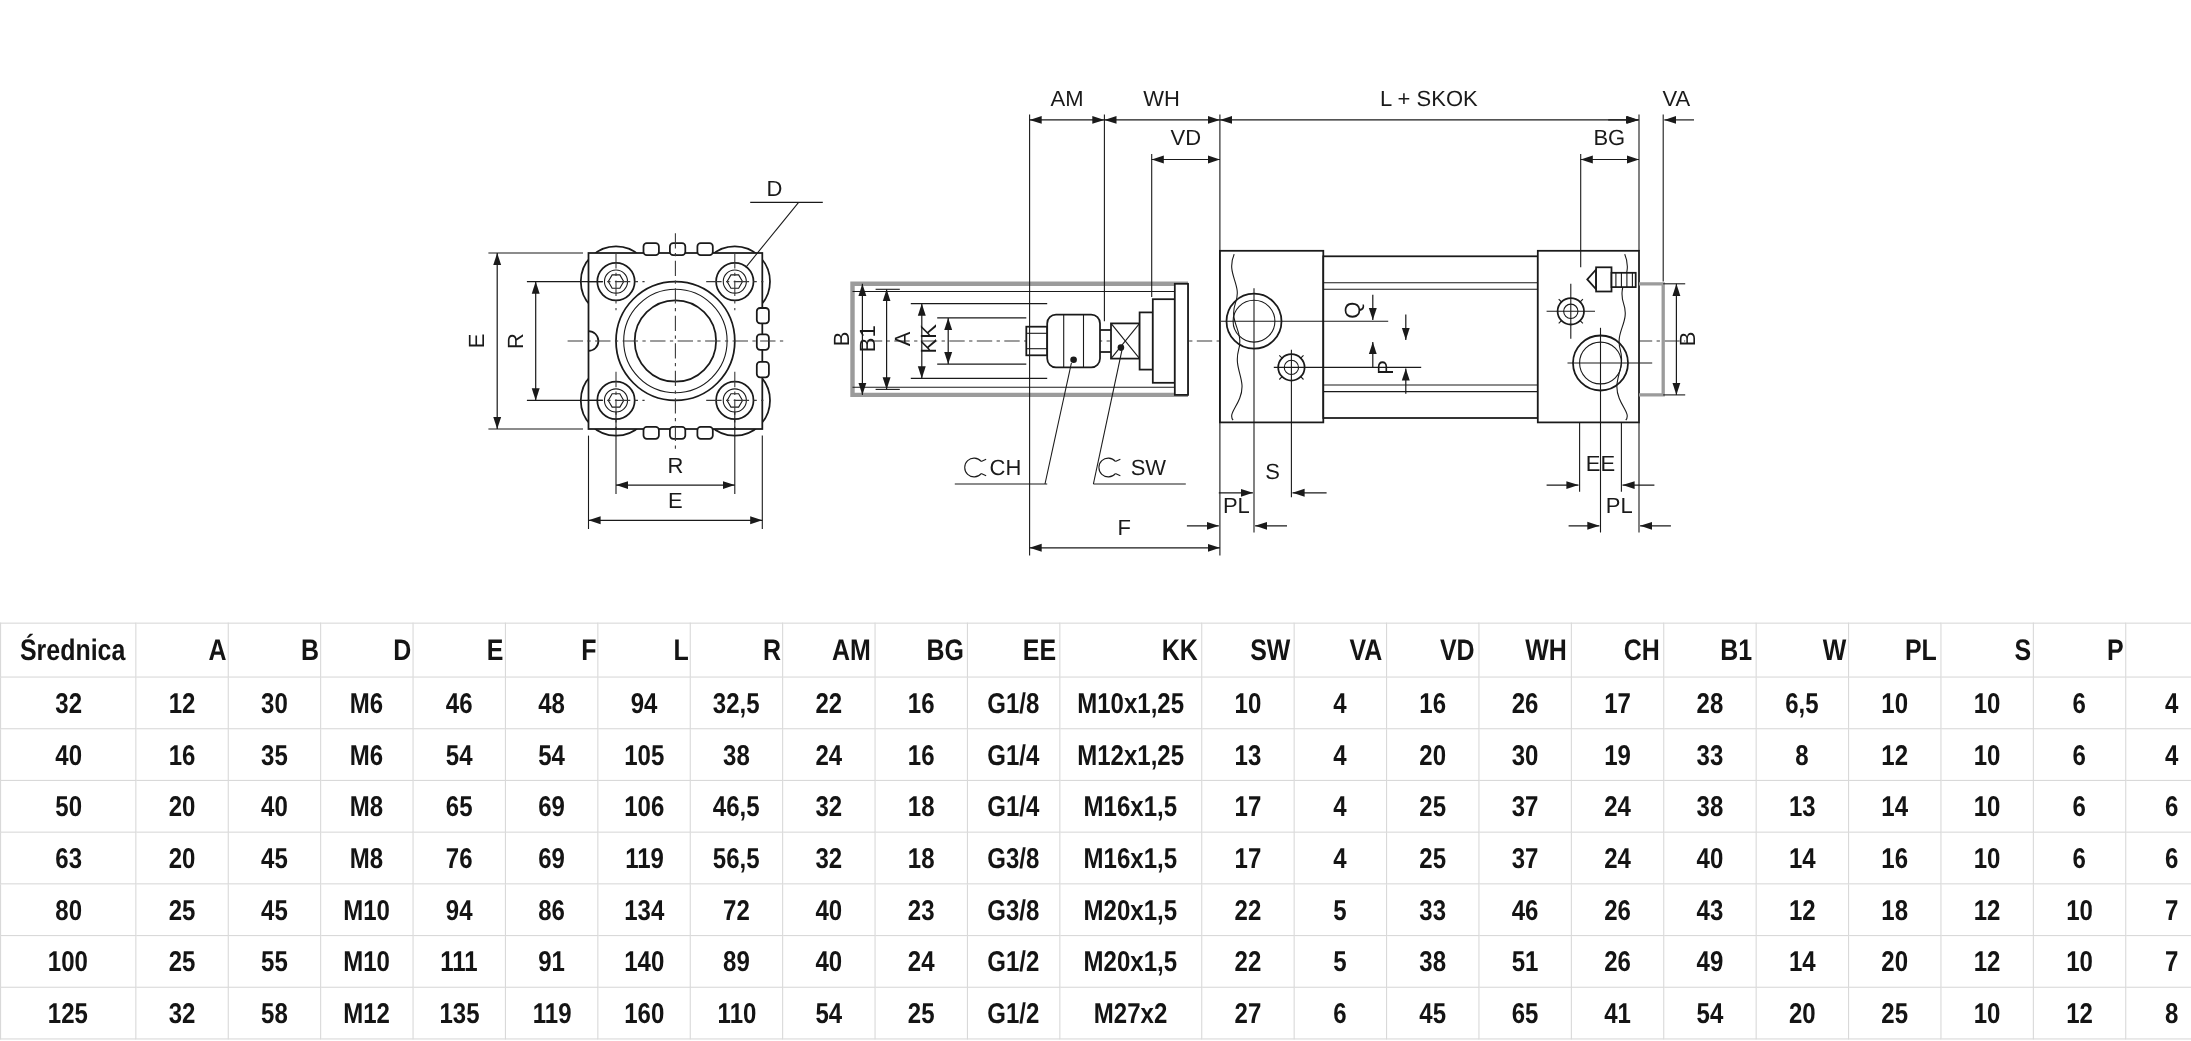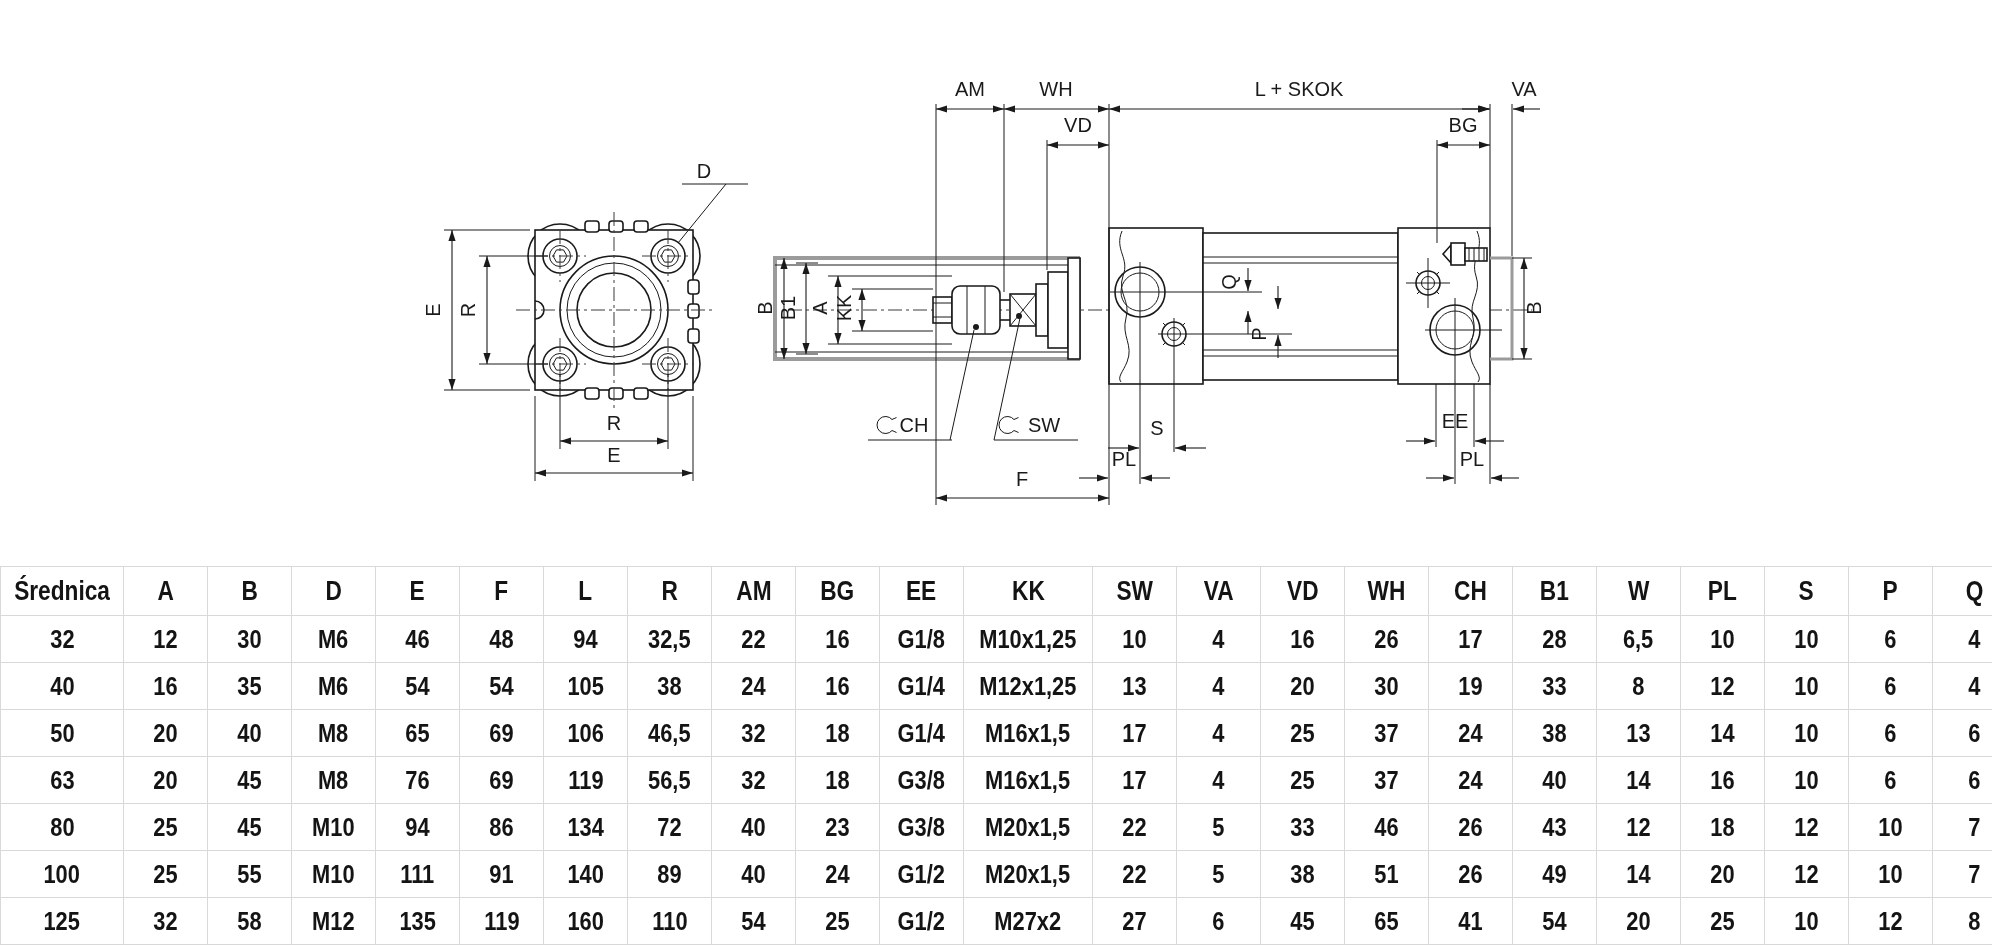--- a/index.html
+++ b/index.html
@@ -12,21 +12,21 @@
   .thin{stroke:#1a1a1a;stroke-width:1;fill:none;}
   .dim{stroke:#1a1a1a;stroke-width:1.1;fill:none;}
   .gray{stroke:#9b9b9b;stroke-width:4;fill:none;}
   .gray2{stroke:#9b9b9b;stroke-width:3;fill:none;}
   .cl{stroke:#3a3a3a;stroke-width:1;fill:none;stroke-dasharray:14 4 3 4;}
   .fillb{fill:#1a1a1a;stroke:none;}
   
   table{border-collapse:collapse;table-layout:fixed;width:1992px;margin:0;}
   th,td{border:1px solid #d9d9d9;text-align:center;vertical-align:middle;
         color:#141414;font-weight:700;padding:0;overflow:hidden;white-space:nowrap;}
-  th{height:48px;font-size:27px;background:#fff;}
+  th{height:48px;font-size:27px;background:#fff;text-align:right;}
   td{height:46px;font-size:26px;background:#fff;}
   .c{display:inline-block;transform:scaleX(.84);transform-origin:center;}
 </style>
 </head>
 <body>
 
 <div class="stage">
 
 <svg width="1992" height="566" viewBox="0 0 1992 566">
   <defs>

